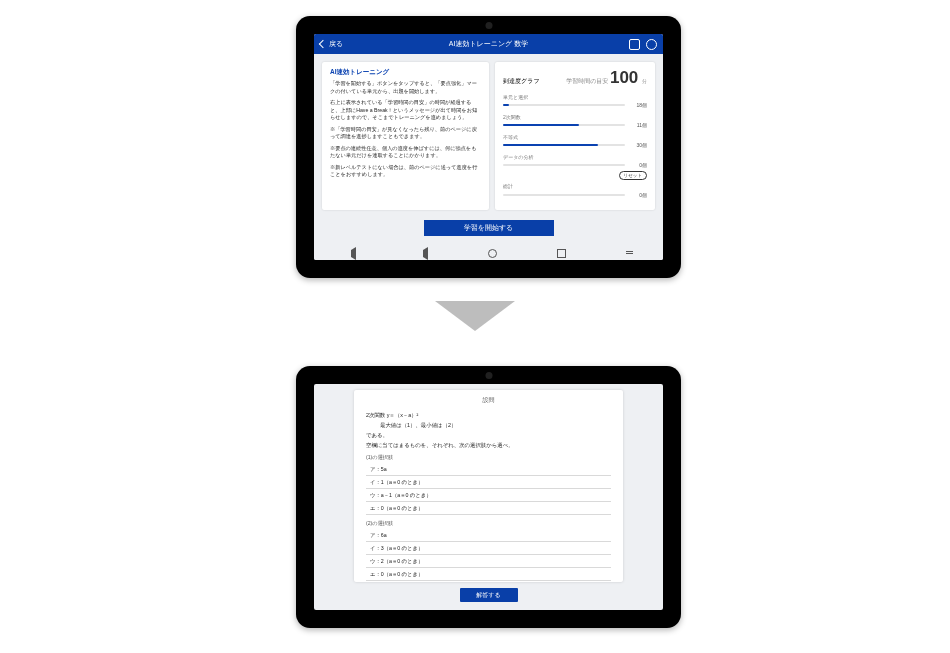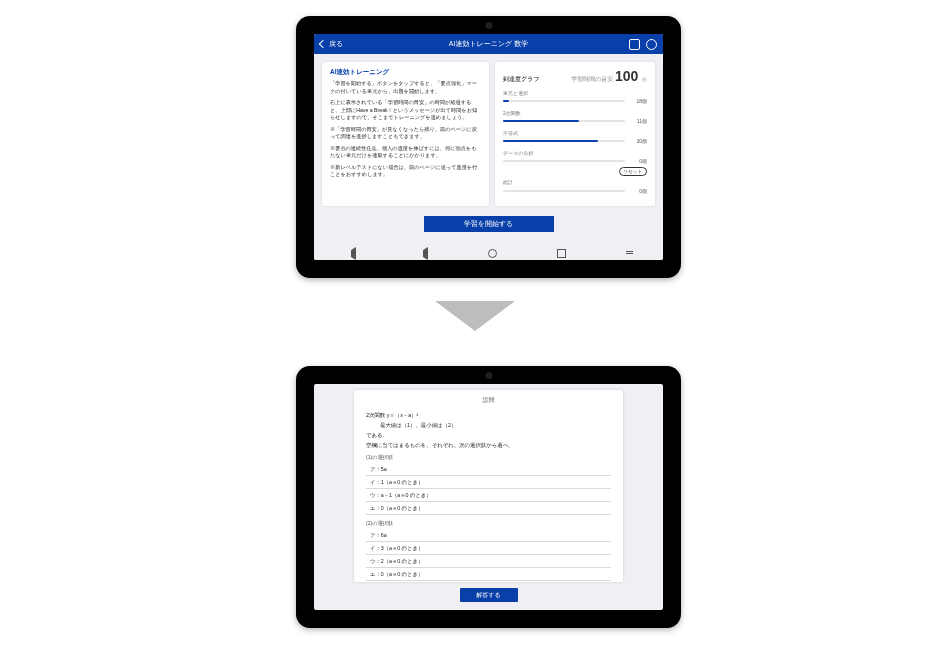--- a/index.html
+++ b/index.html
@@ -28,21 +28,21 @@
 
   .s1 .body{display:flex;gap:6px;padding:8px 8px 4px 8px;}
   .s1 .card{background:#fff;border-radius:2px;box-shadow:0 0 2px rgba(0,0,0,.15);padding:6px 8px;}
   .s1 .left{flex:1.05;}
   .s1 .right{flex:1;}
 
   .s1 .left h4{margin:0 0 3px 0;color:#0a42b1;font-size:6.5px;font-weight:600;}
   .s1 .left p{margin:0 0 4px 0;font-size:5.2px;line-height:1.45;color:#222;}
 
   .s1 .right .rhead{display:flex;justify-content:space-between;align-items:baseline;font-size:6px;margin-bottom:6px;}
-  .s1 .right .rhead .big{font-size:14px;font-weight:600;color:#333;}
+  .s1 .right .rhead .big{font-size:17px;font-weight:600;color:#333;}
   .s1 .right .rhead .unit{font-size:5px;color:#888;margin-left:2px;}
   .s1 .metric{margin-bottom:6px;}
   .s1 .metric .lbl{font-size:5px;color:#777;margin-bottom:2px;}
   .s1 .metric .row{display:flex;align-items:center;gap:4px;}
   .s1 .metric .bar{flex:1;height:2.5px;background:#e3e3e3;position:relative;border-radius:2px;}
   .s1 .metric .bar .fill{position:absolute;left:0;top:0;bottom:0;background:#0a42b1;border-radius:2px;}
   .s1 .metric .val{font-size:5px;color:#555;min-width:18px;text-align:right;}
   .s1 .reset{float:right;font-size:4.5px;border:0.8px solid #333;padding:1px 4px;border-radius:6px;color:#333;margin-top:-3px;}
 
   .s1 .startbtn{margin:6px auto 4px auto;width:130px;height:16px;background:#093fa8;color:#fff;font-size:7px;display:flex;align-items:center;justify-content:center;}

